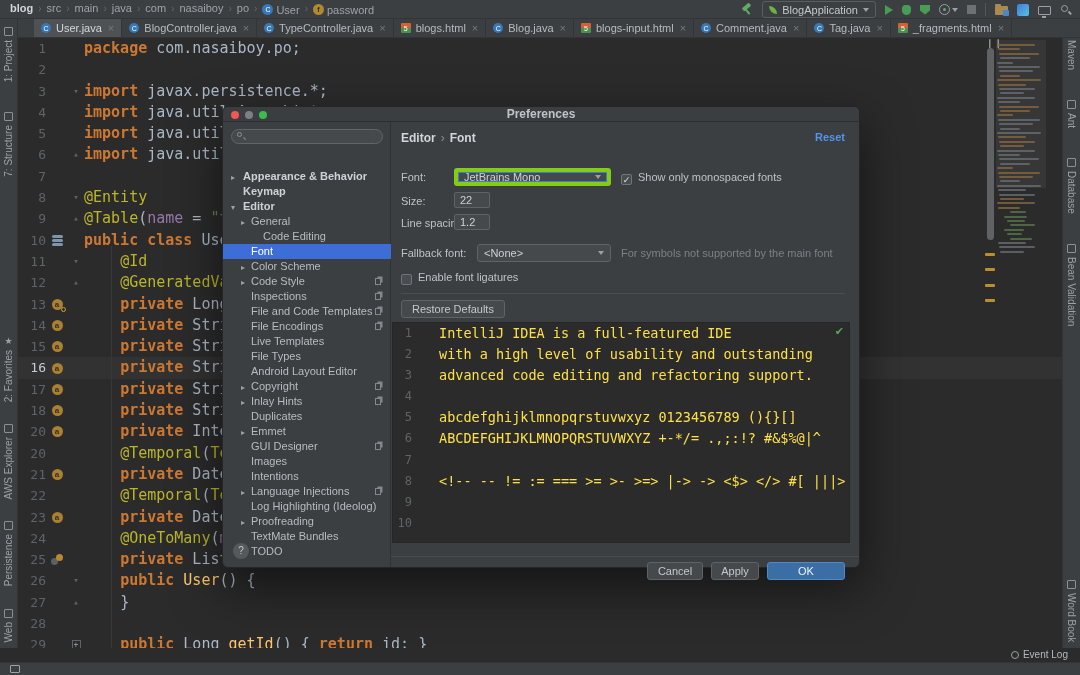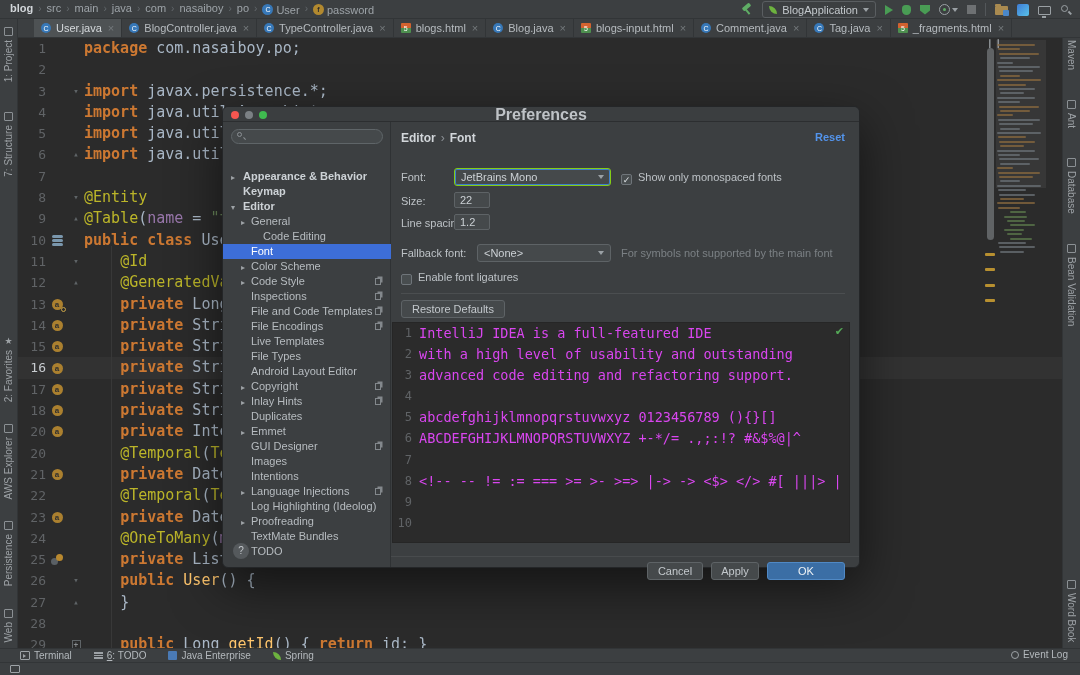--- a/index.html
+++ b/index.html
@@ -111,21 +111,21 @@
   .st-aws { color:#ced3d7; }
   .st-time { color:#ced3d7; }
   .lock { position:relative; width:7px; height:6px; background:#9da2a6; border-radius:1px; margin-top:3px; }
   .lock:before { content:""; position:absolute; left:1px; top:-4px; width:5px; height:4px; border:1.5px solid #9da2a6; border-bottom:none; border-radius:3px 3px 0 0; }
   .gear { position:relative; width:7px; height:7px; border:1.5px solid #9da2a6; border-radius:50%; box-shadow:0 -4px 0 -2.5px #9da2a6,0 4px 0 -2.5px #9da2a6,-4px 0 0 -2.5px #9da2a6,4px 0 0 -2.5px #9da2a6; }
   .robot { width:9px; height:8px; border:1.5px solid #9da2a6; border-radius:2px; }
   .gglyph { font-weight:bold; font-size:10px; color:#4c8bf5; }
 
   
   #dialog { position:absolute; left:222px; top:106px; width:638px; height:462px; background:#3c3f41; border:1px solid #242628; border-radius:6px; box-shadow:0 18px 50px rgba(0,0,0,.55); z-index:20; }
-  #dlg-title { position:relative; height:15px; background:#3b3e40; border-bottom:1px solid #2c2e30; border-radius:6px 6px 0 0; text-align:center; font-size:16px; font-weight:bold; color:#bfc3c7; line-height:15px; }
+  #dlg-title { position:relative; height:15px; background:#3b3e40; border-bottom:1px solid #2c2e30; border-radius:6px 6px 0 0; text-align:center; font-size:12px; font-weight:bold; color:#bfc3c7; line-height:15px; }
   .lights { position:absolute; left:8px; top:4px; display:flex; gap:6px; }
   .light { width:8px; height:8px; border-radius:50%; }
   .light.red { background:#f55650; } .light.gray { background:#7b8084; } .light.green { background:#3fba4f; }
 
   #dlg-left { position:absolute; left:0; top:15px; width:168px; bottom:0; border-right:1px solid #2f3234; }
   #dlg-search { position:absolute; left:8px; top:7px; width:152px; height:15px; border:1px solid #5f6568; border-radius:8px; background:#45494b; display:flex; align-items:center; padding-left:5px; gap:2px; }
   #dlg-search input { flex:1; background:transparent; border:none; outline:none; color:#ccd1d5; font-size:10px; min-width:0; }
   .minimag { position:relative; width:9px; height:9px; flex:none; }
   .minimag i { position:absolute; left:0; top:0; width:5px; height:5px; border:1.2px solid #8b9094; border-radius:50%; }
   .minimag b { position:absolute; left:5.5px; top:5.5px; width:3px; height:1.2px; background:#8b9094; transform:rotate(45deg); }
@@ -138,32 +138,32 @@
   .trow.selected .tlabel { color:#fff; }
   .badge { position:absolute; right:10px; top:4px; width:6px; height:7px; border:1px solid #83888c; box-shadow:2px -2px 0 -0.5px #83888c; }
   #dlg-help { position:absolute; left:10px; bottom:8px; width:16px; height:16px; border-radius:50%; background:#55595c; color:#c3c8cc; text-align:center; line-height:16px; font-size:10px; }
 
   #dlg-right { position:absolute; left:168px; top:15px; right:0; bottom:0; }
   #dlg-path { position:absolute; left:10px; top:9px; font-size:12px; font-weight:bold; color:#d2d6da; }
   #dlg-path .sep { color:#8a8f94; margin:0 5px; font-weight:normal; }
   #dlg-reset { position:absolute; right:14px; top:9px; color:#5394ec; font-weight:bold; font-size:11px; cursor:default; }
   .frm-label { position:absolute; left:10px; color:#bdc2c6; }
   .combo { position:absolute; height:18px; background:#45494b; border:1px solid #5e6366; border-radius:3px; color:#ccd1d5; display:flex; align-items:center; padding:0 6px; justify-content:space-between; }
-  .combo.focus { border:1px solid #84cc16; box-shadow:0 0 0 1px #3d7eca inset; }
+  .combo.focus { border:4px solid #84cc16; box-shadow:0 0 0 1px #3d7eca inset; }
   .numfield { position:absolute; width:36px; height:16px; background:#45494b; border:1px solid #5e6366; border-radius:2px; color:#ccd1d5; font-size:11px; padding-left:5px; font-family:"Liberation Sans",sans-serif; outline:none; }
   .cbx { display:inline-block; width:11px; height:11px; background:#484d4f; border:1px solid #6f757a; border-radius:2px; color:#dfe3e6; font-size:9px; line-height:10px; text-align:center; vertical-align:-2px; margin-right:6px; }
   .cbx.empty { color:transparent; }
   .hint { color:#7b8084; }
   #frm-hr { position:absolute; left:10px; right:14px; top:171px; height:1px; background:#4b4e50; }
   #btn-restore { position:absolute; left:10px; top:178px; height:18px; padding:0 10px; background:#45494b; border:1px solid #5e6366; border-radius:3px; color:#c3c8cc; font-size:11px; line-height:16px; }
 
   #preview { position:absolute; left:1px; top:200px; width:458px; height:221px; background:#2b2b2b; border:1px solid #262626; overflow:hidden; }
   .pv-row { display:flex; height:21.1px; line-height:21.1px; font-family:"DejaVu Sans Mono", monospace; font-size:13.5px; white-space:pre; }
   .pv-num { width:19px; text-align:right; color:#606366; font-size:12px; flex:none; margin-right:7px; }
-  .pv-text { color:#d946ef; }
+  .pv-text { color:#fde047;margin-left:20px; }
   #pv-check { position:absolute; right:5px; top:2px; color:#54a857; font-size:11px; }
 
   #dlg-footerline { position:absolute; left:0; right:0; top:434px; height:1px; background:#484b4d; }
   .dlg-btn { position:absolute; top:440px; height:18px; border-radius:3px; font-size:11px; text-align:center; line-height:17px; }
   .dlg-btn.plain { background:#45494b; border:1px solid #5e6366; color:#c3c8cc; }
   .dlg-btn.primary { background:#3b6ea5; border:1px solid #5089c5; color:#eef2f5; }
 </style>
 </head>
 <body>
 
@@ -594,42 +594,20 @@
         <div id="pv-check">✔</div>
       </div>
 
       <div id="dlg-footerline"></div>
       <button class="dlg-btn plain" style="right:156px; width:56px;">Cancel</button>
       <button class="dlg-btn plain" style="right:100px; width:48px;">Apply</button>
       <button class="dlg-btn primary" style="right:14px; width:78px;">OK</button>
     </div>
   </div>
 
-  <div id="toolrow">
-      <div class="titem">
-        <span class="ti-term"></span>
-        <span>Terminal</span>
-      </div>
-      <div class="titem">
-        <span class="ti-list">
-          <i></i>
-          <i></i>
-          <i></i>
-        </span>
-        <span><span class="u">6</span>: TODO</span>
-      </div>
-      <div class="titem">
-        <span class="ti-java"></span>
-        <span>Java Enterprise</span>
-      </div>
-      <div class="titem">
-        <span class="leaf"></span>
-        <span>Spring</span>
-      </div>
-    </div>
   <div id="eventlog">
     <span class="ring"></span>
     <span>Event Log</span>
   </div>
 
   <div id="statusrow">
     <span class="st-left"></span>
   </div>
 
 </div>

